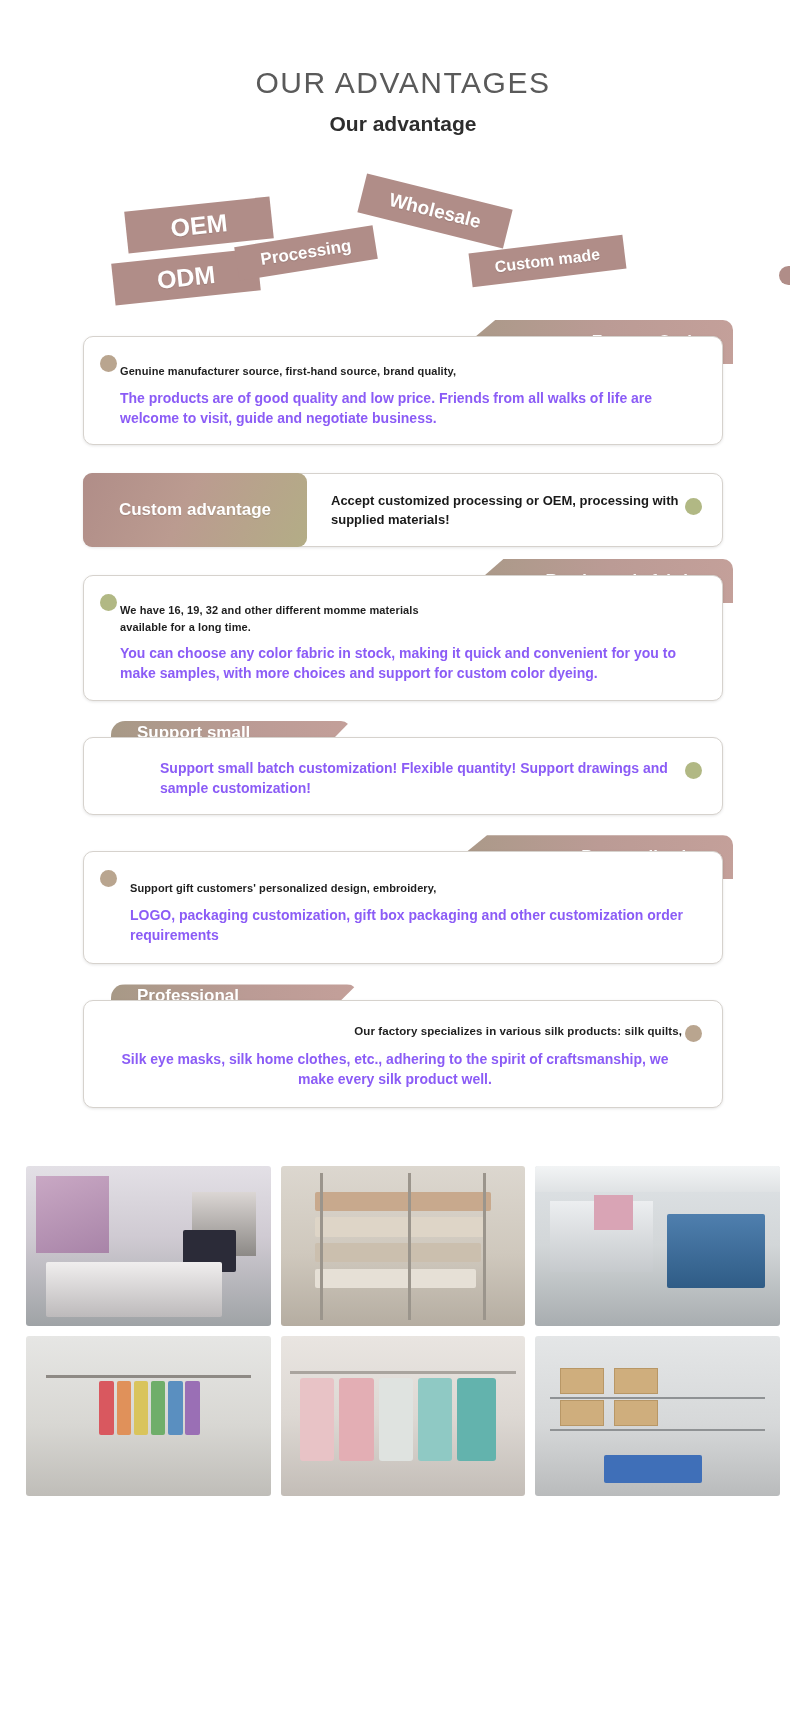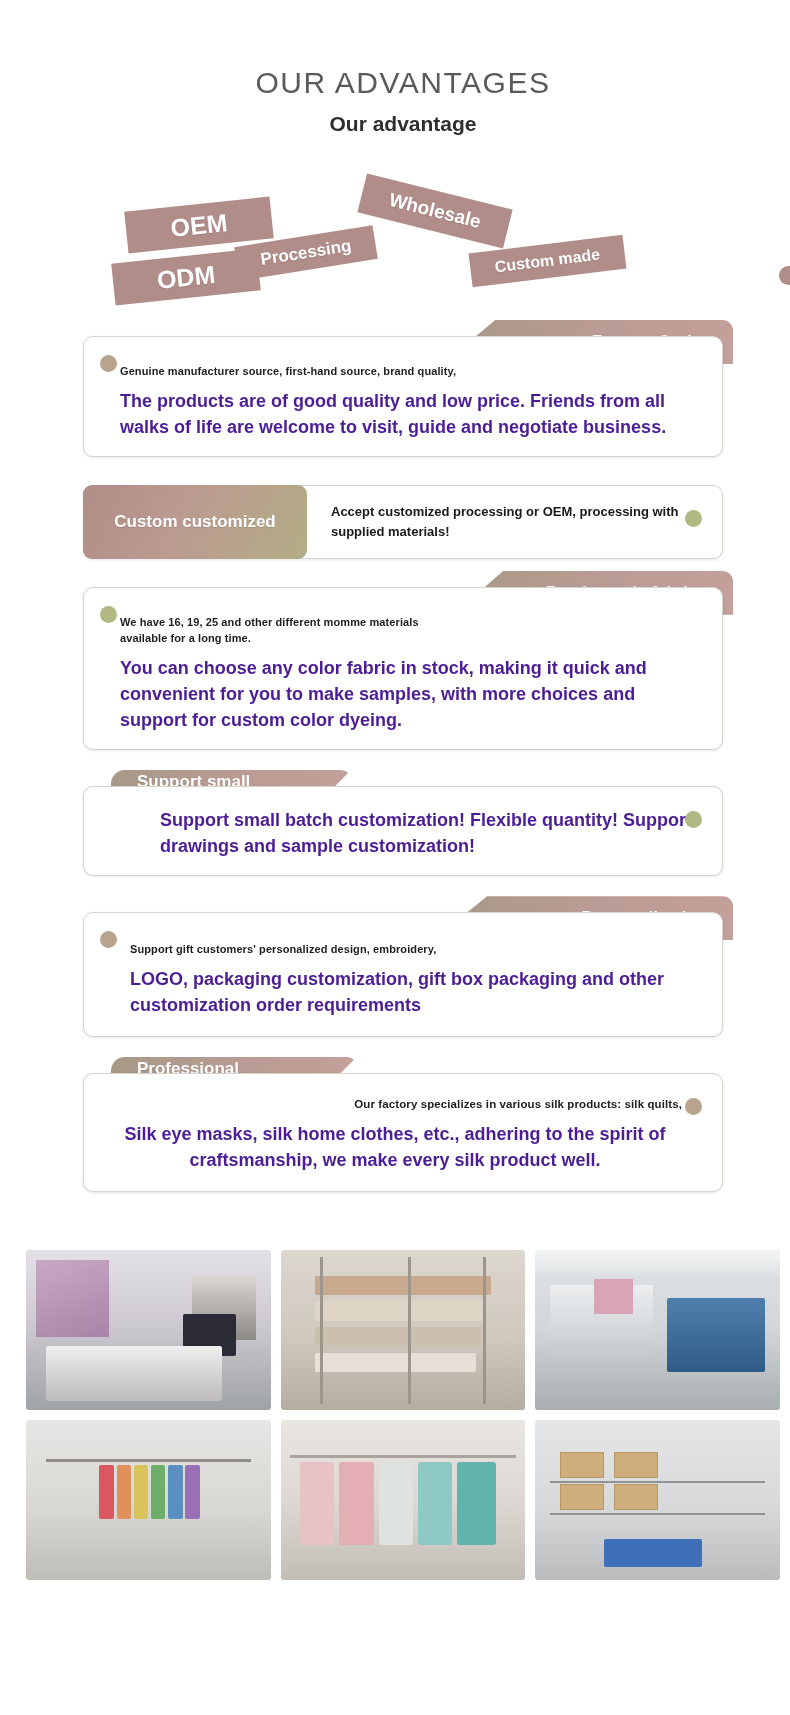--- a/index.html
+++ b/index.html
@@ -82,21 +82,21 @@
   .dot-right { right: 20px; top: 24px; background: #b7bd93; }
   .dot-olive { background: #b1b884; }
   .dot-tan   { background: #b9a58f; }
 
   .card-body { padding: 26px 22px 16px 36px; }
   .lead {
     font-size: 11px; font-weight: bold; color: #1e1e1e; line-height: 1.5;
     letter-spacing: .1px; margin-bottom: 8px;
   }
   .main-text {
-    font-size: 18px; font-weight: bold; color: #4c1d95; line-height: 1.45;
+    font-size: 14px; font-weight: bold; color: #8b5cf6; line-height: 1.45;
   }
 
   
   .card-split { display: flex; align-items: stretch; min-height: 72px; }
   .split-label {
     width: 224px; border-radius: 9px 9px 9px 9px; flex: 0 0 224px;
     background: linear-gradient(115deg, #b08d88 0%, #bb9b90 45%, #b3ad86 100%);
     color: #fff; font-weight: bold; font-size: 17px;
     display: flex; align-items: center; justify-content: center;
     text-shadow: 0 1px 1px rgba(0,0,0,.12);
@@ -217,32 +217,32 @@
           <div class="lead">Genuine manufacturer source, first-hand source, brand quality,</div>
           <div class="main-text">The products are of good quality and low price. Friends from all walks of life are welcome to visit, guide and negotiate business.</div>
         </div>
       </div>
     </div>
 
     <div class="card">
       <div class="card-box">
         <div class="dot dot-right dot-olive"></div>
         <div class="card-split">
-          <div class="split-label">Custom customized</div>
+          <div class="split-label">Custom advantage</div>
           <div class="split-text">Accept customized processing or OEM, processing with supplied materials!</div>
         </div>
       </div>
     </div>
 
     <div class="card">
       <div class="ribbon ribbon-right" style="width:280px;">Ready-made fabrics</div>
       <div class="card-box" style="min-height:96px;">
         <div class="dot dot-left dot-olive"></div>
         <div class="card-body">
-          <div class="lead" style="max-width:340px;">We have 16, 19, 25 and other different momme materials available for a long time.</div>
+          <div class="lead" style="max-width:340px;">We have 16, 19, 32 and other different momme materials available for a long time.</div>
           <div class="main-text">You can choose any color fabric in stock, making it quick and convenient for you to make samples, with more choices and support for custom color dyeing.</div>
         </div>
       </div>
     </div>
 
     <div class="card" style="margin-top:36px;">
       <div class="ribbon ribbon-left" style="width:240px; left:28px; border-radius:14px 10px 0 0;">Support small batches</div>
       <div class="card-box" style="min-height:76px;">
         <div class="dot dot-right dot-olive"></div>
         <div class="card-body" style="padding:20px 26px 16px 76px;">

